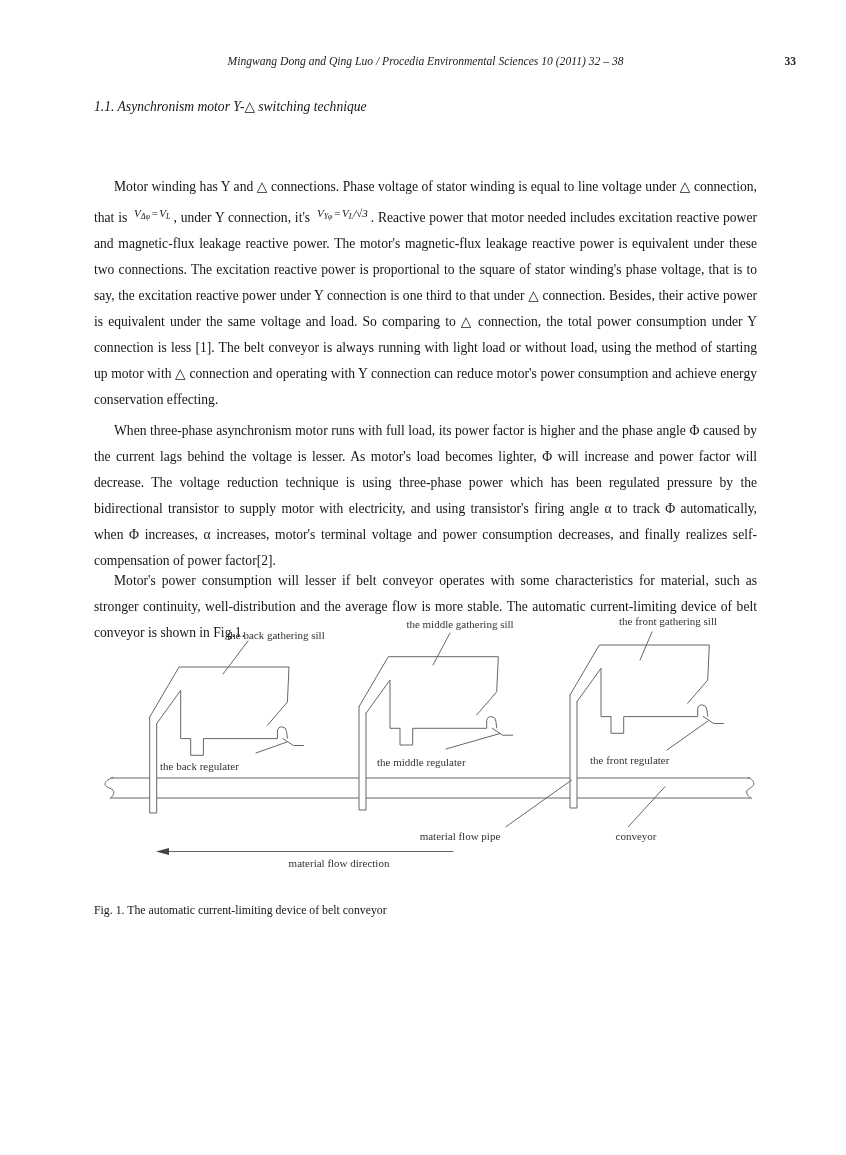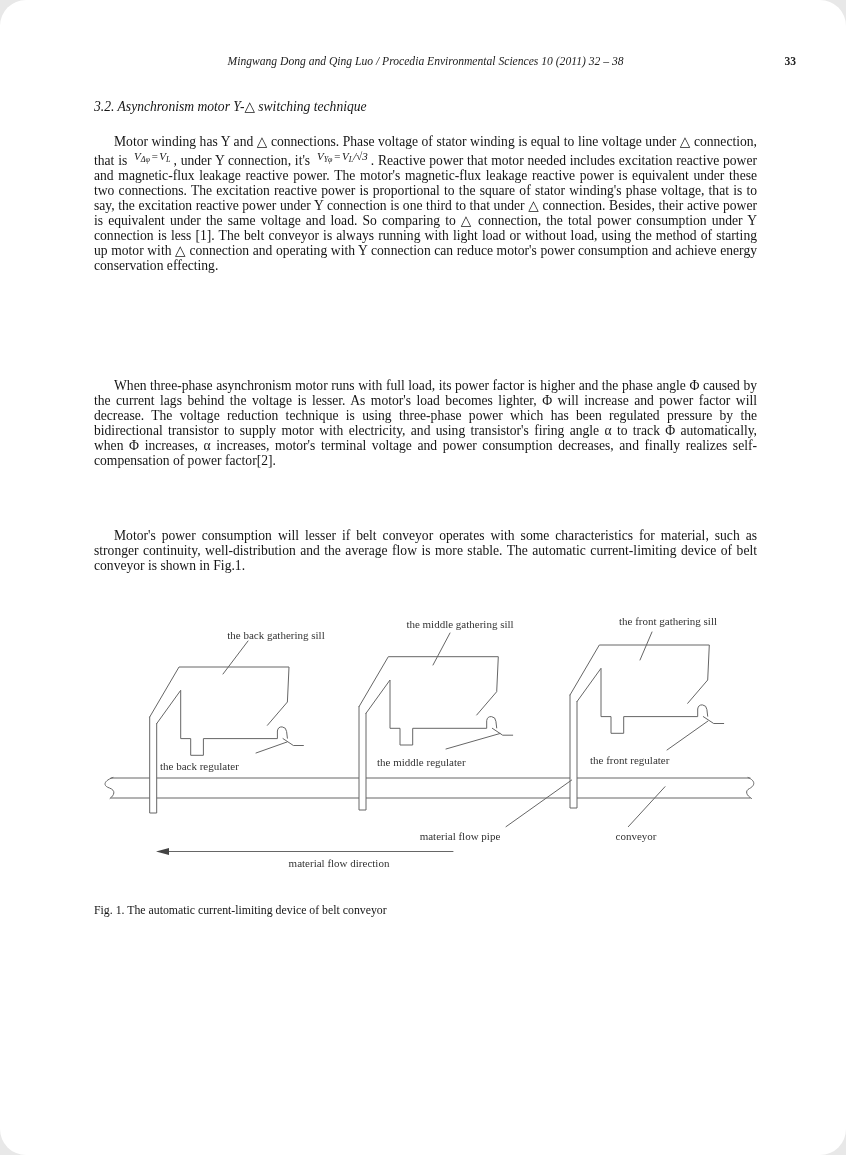--- a/index.html
+++ b/index.html
@@ -1,55 +1,55 @@
 <!DOCTYPE html>
 <html><head>
 <meta charset="utf-8">
 <style>
   html,body{margin:0;padding:0;background:#e8e8e8;}
   .page{
     position:relative;width:846px;height:1155px;background:#ffffff;
     font-family:"Liberation Serif","DejaVu Serif",serif;color:#151515;
-    margin:0 auto;overflow:hidden;border-radius:26px;
+    margin:0 auto;overflow:hidden;
   }
   .hdr{
     position:absolute;top:55px;left:94px;width:663px;text-align:center;
     font-style:italic;font-size:11.6px;color:#222;
   }
   .pgnum{
     position:absolute;top:55px;right:50px;font-size:11.6px;color:#222;font-weight:bold;
   }
   .shead{
     position:absolute;left:94px;width:663px;
     font-style:italic;font-size:13.6px;color:#151515;
   }
   .para{
     position:absolute;left:94px;width:663px;
-    font-size:13.6px;line-height:15px;text-align:justify;text-indent:20px;
+    font-size:13.6px;line-height:26px;text-align:justify;text-indent:20px;margin-top:40px;
   }
   .fx{
     font-style:italic;font-size:11px;vertical-align:5px;margin:0 3px;
     white-space:nowrap;
   }
   .fx sub{font-size:8px;font-style:italic;vertical-align:-2px;}
   .fx .op{padding:0 1px;}
   .figwrap{position:absolute;top:600px;left:0;width:846px;height:290px;}
   .caption{
     position:absolute;top:903px;left:94px;width:663px;font-size:11.8px;color:#151515;
   }
 </style>
 </head>
 <body>
 
 <div class="page">
 
   <div class="hdr">Mingwang Dong and Qing Luo / Procedia Environmental Sciences 10 (2011) 32 – 38</div>
   <div class="pgnum">33</div>
 
-  <div class="shead" style="top:98px">3.2. Asynchronism motor Y-△  switching technique</div>
+  <div class="shead" style="top:98px">1.1. Asynchronism motor Y-△  switching technique</div>
 
   <div class="para" style="top:134px">
     <span>Motor winding has Y and △ connections. Phase voltage of stator winding is equal to line voltage under △ connection, that is </span><span class="fx"><i>V</i><sub>Δφ</sub><span class="op">=</span><i>V</i><sub>L</sub></span><span>, under Y connection, it's </span><span class="fx"><i>V</i><sub>Yφ</sub><span class="op">=</span><i>V</i><sub>L</sub><span>/√3</span></span><span>. Reactive power that motor needed includes excitation reactive power and magnetic-flux leakage reactive power. The motor's magnetic-flux leakage reactive power is equivalent under these two connections. The excitation reactive power is proportional to the square of stator winding's phase voltage, that is to say, the excitation reactive power under Y connection is one third to that under △ connection. Besides, their active power is equivalent under the same voltage and load. So comparing to △ connection, the total power consumption under Y connection is less [1]. The belt conveyor is always running with light load or without load, using the method of starting up motor with △ connection and operating with Y connection can reduce motor's power consumption and achieve energy conservation effecting.</span>
   </div>
 
   <div class="para" style="top:378px">When three-phase asynchronism motor runs with full load, its power factor is higher and the phase angle Φ caused by the current lags behind the voltage is lesser. As motor's load becomes lighter, Φ will increase and power factor will decrease. The voltage reduction technique is using three-phase power which has been regulated pressure by the bidirectional transistor to supply motor with electricity, and using transistor's firing angle α to track Φ automatically, when Φ increases, α increases, motor's terminal voltage and power consumption decreases, and finally realizes self-compensation of power factor[2].</div>
 
   <div class="para" style="top:528px">Motor's power consumption will lesser if belt conveyor operates with some characteristics for material, such as stronger continuity, well-distribution and the average flow is more stable. The automatic current-limiting device of belt conveyor is shown in Fig.1.</div>
 
   <div class="figwrap">

